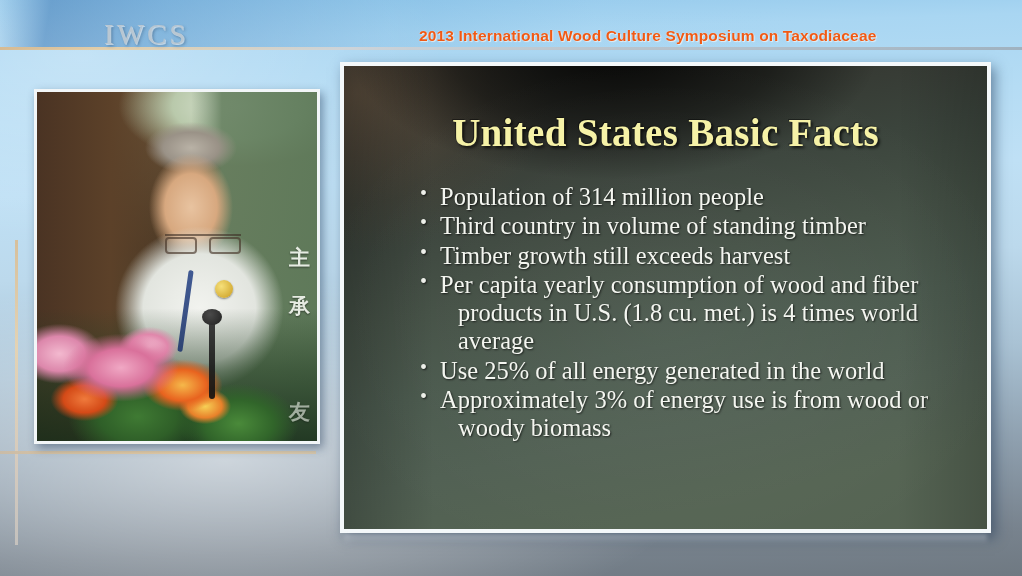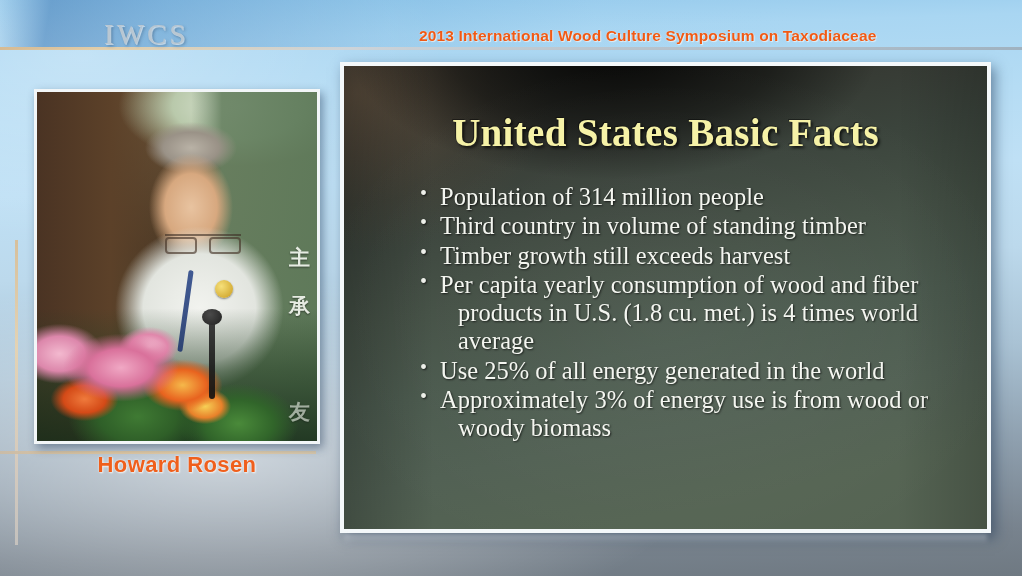--- a/index.html
+++ b/index.html
@@ -236,21 +236,20 @@
       <div class="glasses"></div>
       <div class="lanyard"></div>
       <div class="badge"></div>
       <div class="mic"></div>
       <div class="photo-cn c1">主</div>
       <div class="photo-cn c2">承</div>
       <div class="photo-cn c3">友</div>
     </div>
   </div>
 
-  <div class="speaker-name">Howard Rosen</div>
 
   <div class="slide-frame">
     <div class="slide-inner">
       <div class="slide-title">United States Basic Facts</div>
       <div class="bullets">
           <span class="bullet"><span>Population of 314 million people</span></span>
           <span class="bullet"><span>Third country in volume of standing timber</span></span>
           <span class="bullet"><span>Timber growth still exceeds harvest</span></span>
           <span class="bullet"><span>Per capita yearly consumption of wood and fiber</span><span class="cont">products in U.S. (1.8 cu. met.) is 4 times world</span><span class="cont">average</span></span>
           <span class="bullet"><span>Use 25% of all energy generated in the world</span></span>

